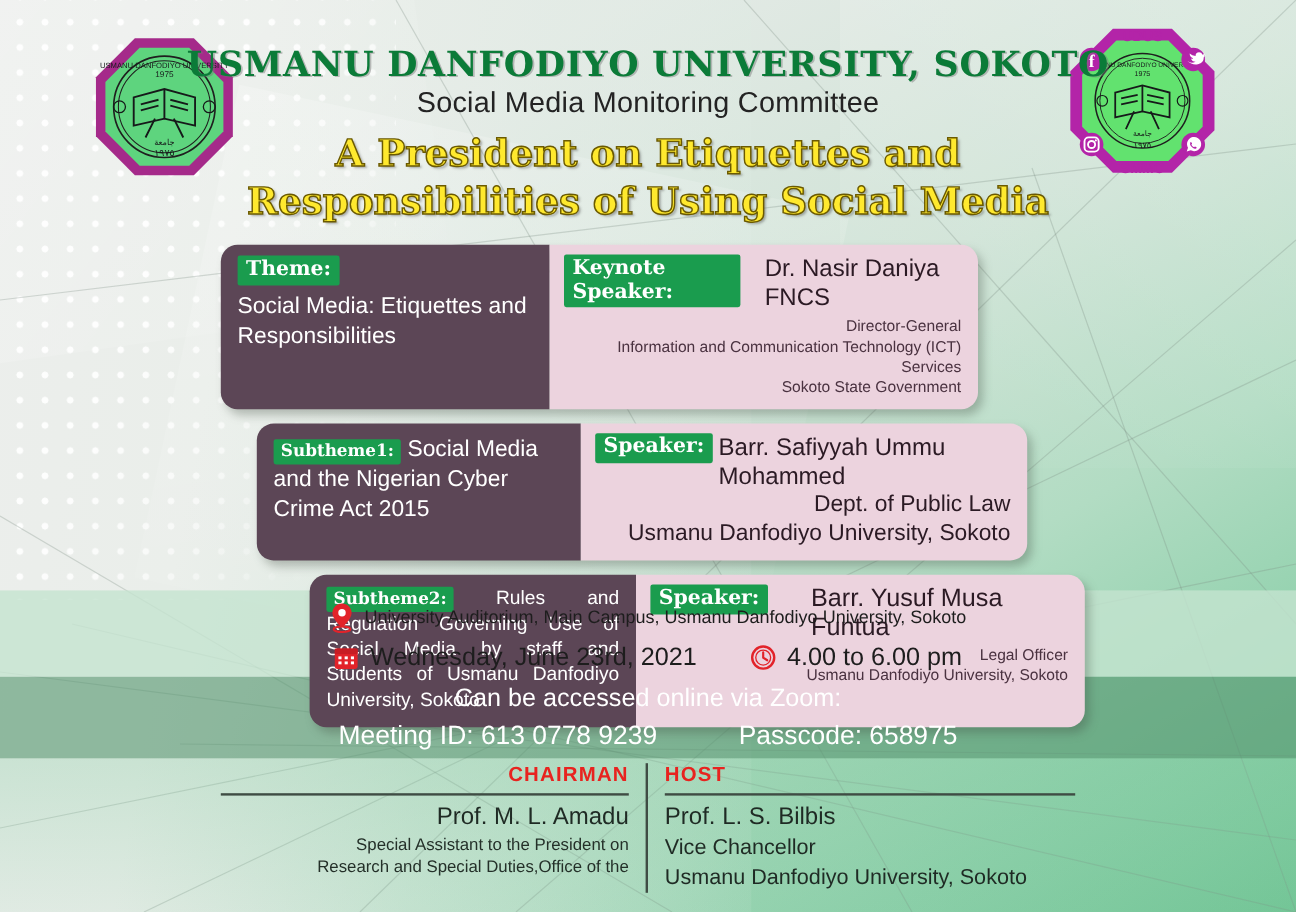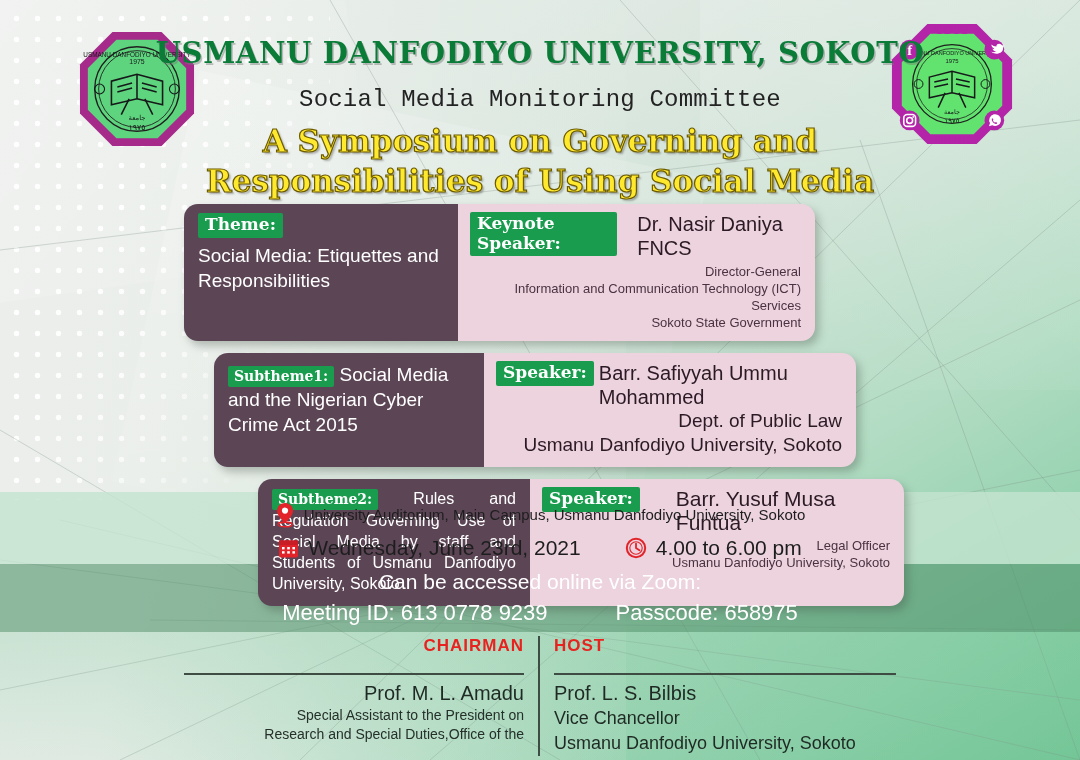--- a/index.html
+++ b/index.html
@@ -65,22 +65,22 @@
   .header { position:absolute; left:0; top:36px; width:1080px; text-align:center; }
   .uni-name {
     font-family:"DejaVu Serif", serif;
     font-weight:bold; font-style:normal;
     font-size:29px; letter-spacing:.6px;
     color:#0b7b38;
     text-shadow:1.5px 1.5px 0 rgba(120,120,120,.45);
     white-space:nowrap;
   }
   .committee {
-    margin-top:16px;
-    font-size:24px; color:#232323; letter-spacing:.2px;font-family:Liberation Mono, monospace;
+    margin-top:2px;
+    font-size:24px; color:#232323; letter-spacing:.2px;
   }
   .symposium {
     margin-top:8px;
     font-family:"DejaVu Serif", serif;
     font-weight:bold;
     font-size:31px; line-height:40px;
     color:#ffe92e;
     -webkit-text-stroke:1.2px #6b5a00;
     text-shadow:2px 2px 2px rgba(80,80,80,.45);
   }
@@ -147,21 +147,21 @@
   .zoom-title { font-size:21px; line-height:28px; }
   .zoom-ids { font-size:22px; line-height:30px; display:flex; justify-content:center; gap:68px; margin-top:2px; }
 
   
   .footer { position:absolute; left:0; top:636px; width:1080px; display:flex; justify-content:center; }
   .foot-grid { display:flex; }
   .foot-col { padding:0 14px; }
   .foot-left { text-align:right; border-right:2px solid #3f4c44; width:370px; }
   .foot-right { text-align:left; width:370px; }
   .foot-head { font-size:17px; color:#e8231f; letter-spacing:1px; font-weight:bold;
-               border-bottom:2px solid #3f4c44; padding-bottom:17px; margin-bottom:5px; }
+               border-bottom:2px solid #3f4c44; padding-bottom:5px; margin-bottom:5px; }
   .foot-name { font-size:20px; line-height:26px; color:#1f2a24; }
   .foot-sub  { font-size:14px; line-height:19px; color:#243029; }
   .foot-sub.lg { font-size:18px; line-height:25px; color:#1f2a24; }
 </style>
 </head>
 <body>
 
 <div id="poster">
 
   <div class="bg-base"></div>
@@ -248,21 +248,21 @@
       <circle cx="108" cy="102" r="10" fill="#b324a8"></circle>
       <path d="M102.5 108 l1.1 -3.3 a6 6 0 1 1 2.3 2.2 z" fill="#ffffff"></path>
       <path d="M105.4 100.4 q0.4 -0.8 1 -0.4 l0.7 1.3 -0.7 0.8 q0.8 1.6 2.3 2.2 l0.8 -0.7 1.3 0.7 q0.4 0.6 -0.4 1 -1.6 0.8 -3.6 -1.1 -2 -1.9 -1.4 -3.8 z" fill="#b324a8"></path>
     </g>
   </svg>
 
   <div class="header">
     <div class="uni-name">USMANU DANFODIYO UNIVERSITY, SOKOTO</div>
     <div class="committee">Social Media Monitoring Committee</div>
     <div class="symposium">
-      <div>A Symposium on Governing and</div>
+      <div>A President on Etiquettes and</div>
       <div>Responsibilities of Using Social Media</div>
     </div>
   </div>
 
   <div class="rows">
 
     <div class="row r1">
       <div class="left-pane">
         <div class="tag md">Theme:</div>
         <div class="pane-body" style="margin-top:5px;">Social Media: Etiquettes and Responsibilities</div>

